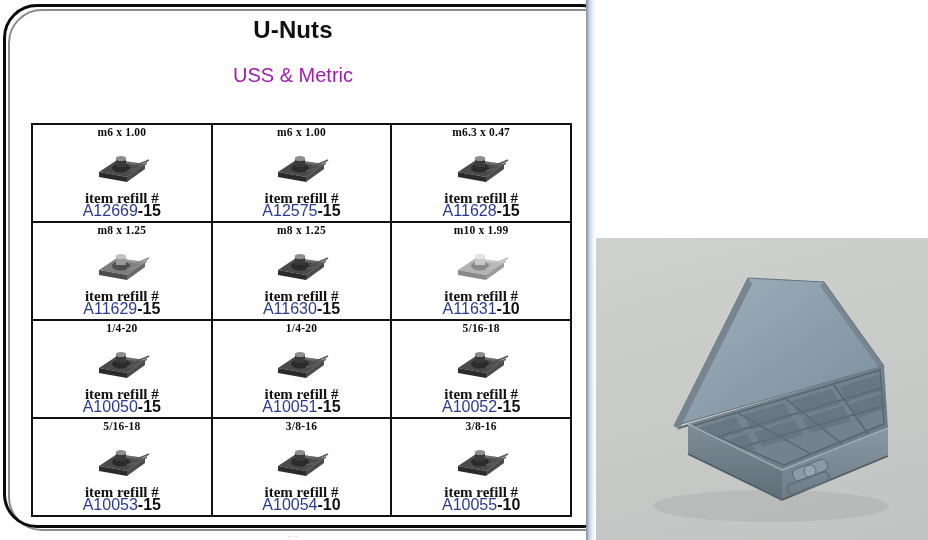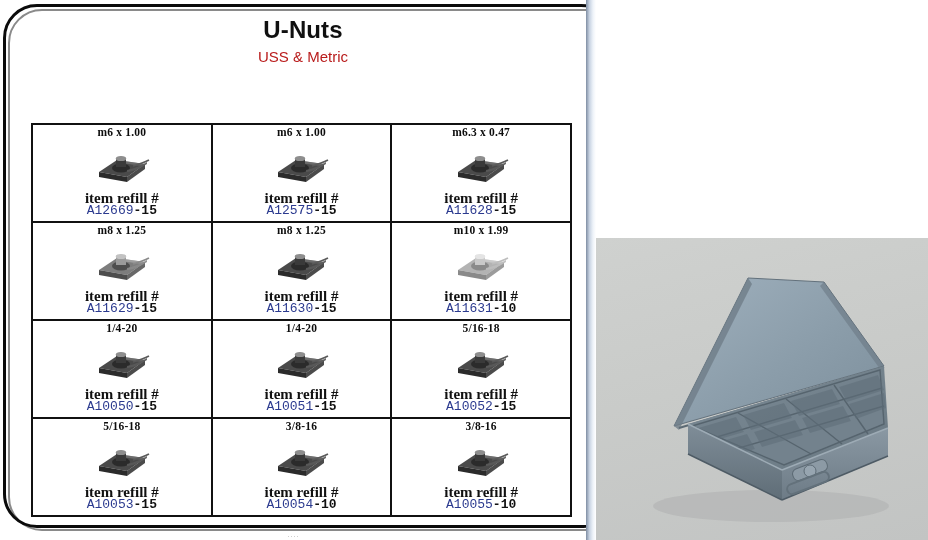--- a/index.html
+++ b/index.html
@@ -22,30 +22,30 @@
     box-sizing:border-box;
   }
   
   #frame-main{
     position:absolute;left:3px;top:4px;width:612px;height:524px;
     border:3px solid #0b0b0b;border-radius:34px;
     box-sizing:border-box;background:transparent;
   }
 
   #title-block{
-    position:absolute;left:10px;top:16px;width:586px;text-align:center;
+    position:absolute;left:0;top:16px;width:586px;text-align:center;
   }
   #doc-title{
     font-family:"Liberation Sans", sans-serif;
     font-size:24px;font-weight:bold;color:#101010;letter-spacing:.1px;
     line-height:28px;
   }
   #doc-subtitle{
     font-family:"Liberation Sans", sans-serif;
-    font-size:15px;color:#b91c1c;line-height:22px;margin-top:2px;
+    font-size:20px;color:#a21caf;line-height:22px;margin-top:20px;
   }
 
   
   #parts-table{
     position:absolute;left:31px;top:123px;width:541px;
     border-collapse:collapse;
     border:2px solid #111111;
     background:#a21caf;
     table-layout:fixed;
   }
@@ -69,22 +69,22 @@
   }
   .nut-wrap{
     flex:1 1 auto;display:flex;align-items:center;justify-content:center;
     width:100%;
   }
   .refill-label{
     font-family:"Liberation Serif", serif;
     font-weight:bold;font-size:15px;color:#111111;line-height:12px;
   }
   .part-no{
-    font-family:Liberation Mono, monospace;
-    font-size:13px;color:#2b3a8f;line-height:14px;margin-bottom:3px;
+    font-family:Liberation Sans, sans-serif;
+    font-size:16px;color:#2b3a8f;line-height:14px;margin-bottom:3px;
     white-space:nowrap;
   }
   .part-no .suffix{color:#111111;font-weight:bold;}
 
   
   #bottom-artifact{
     position:absolute;left:0;top:531px;width:586px;text-align:center;
     font-family:"Liberation Serif", serif;font-size:9px;color:#b9b9b9;
     overflow:hidden;height:9px;
   }

